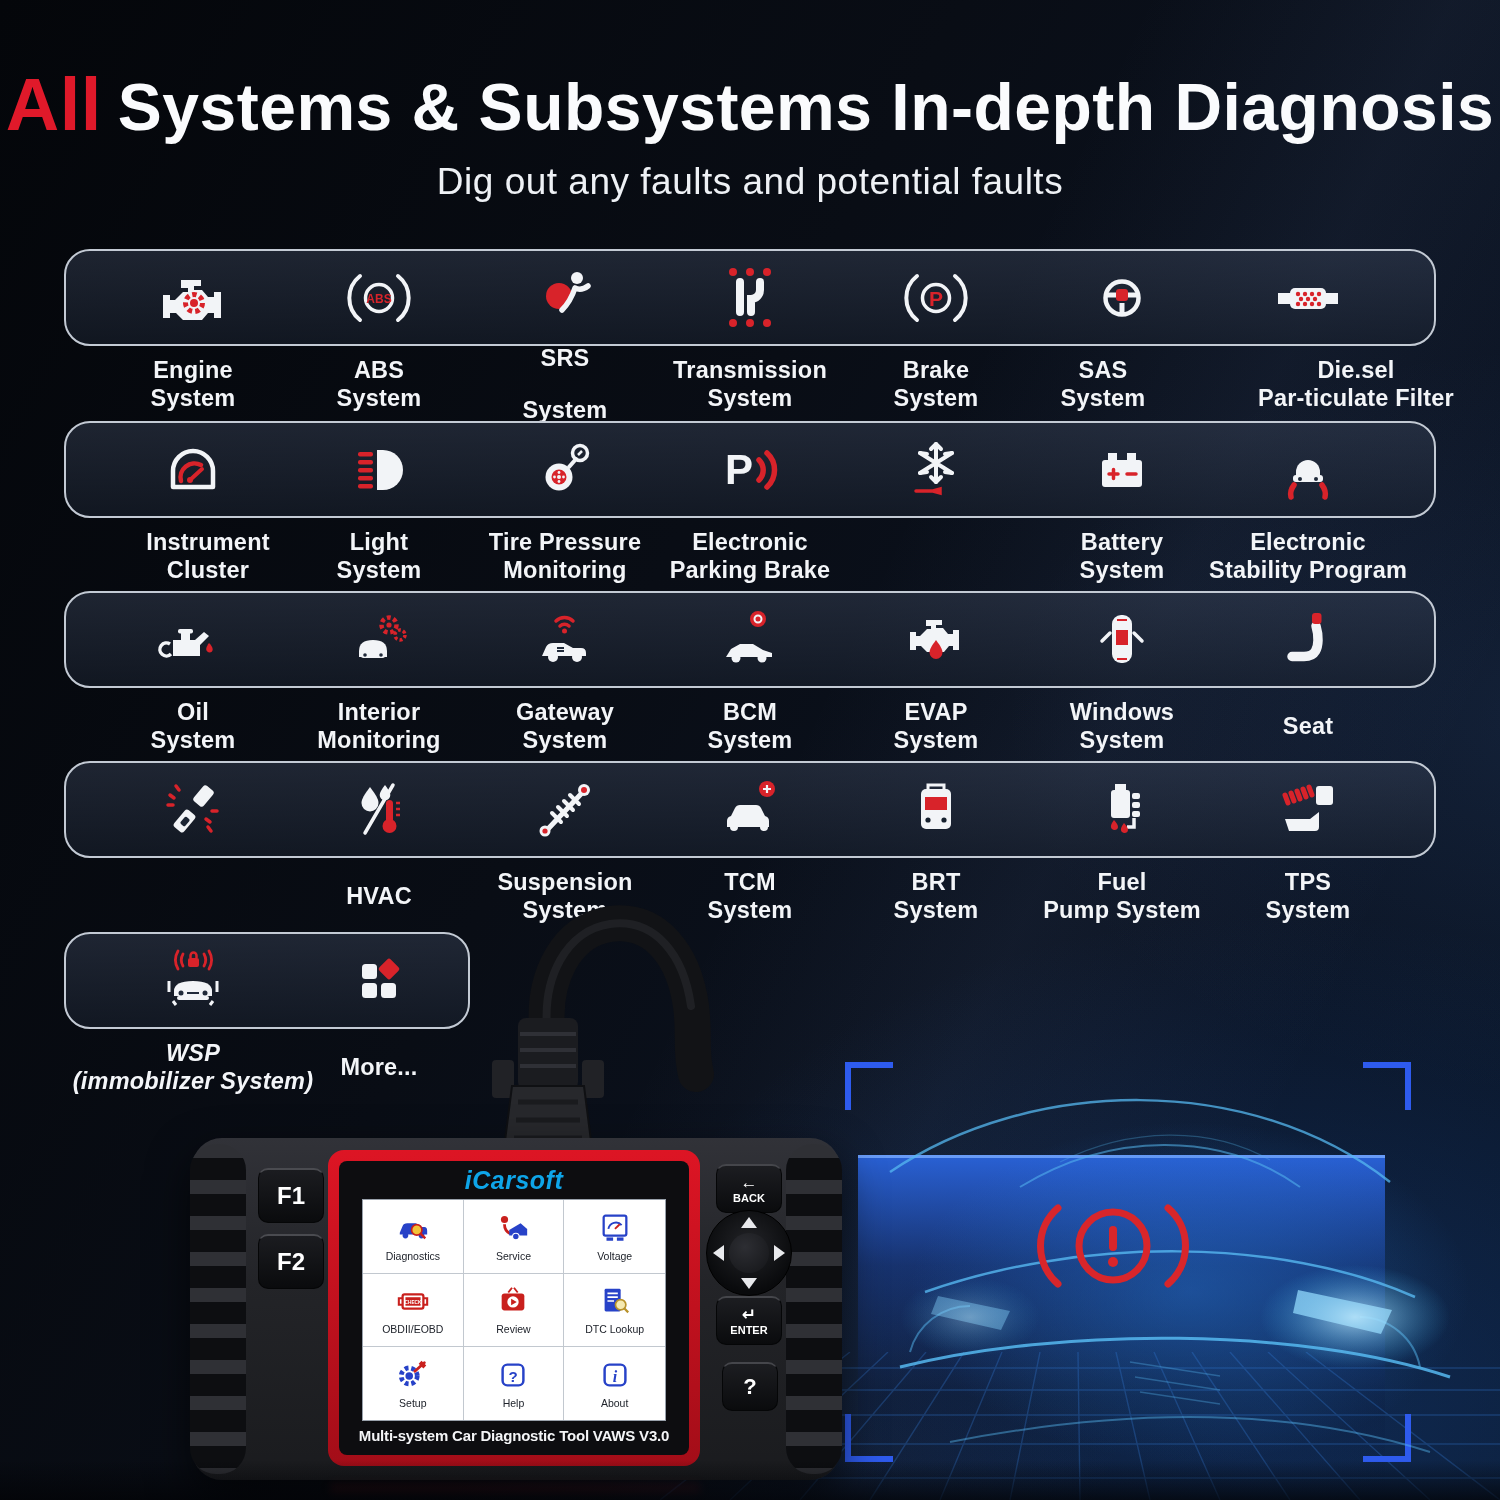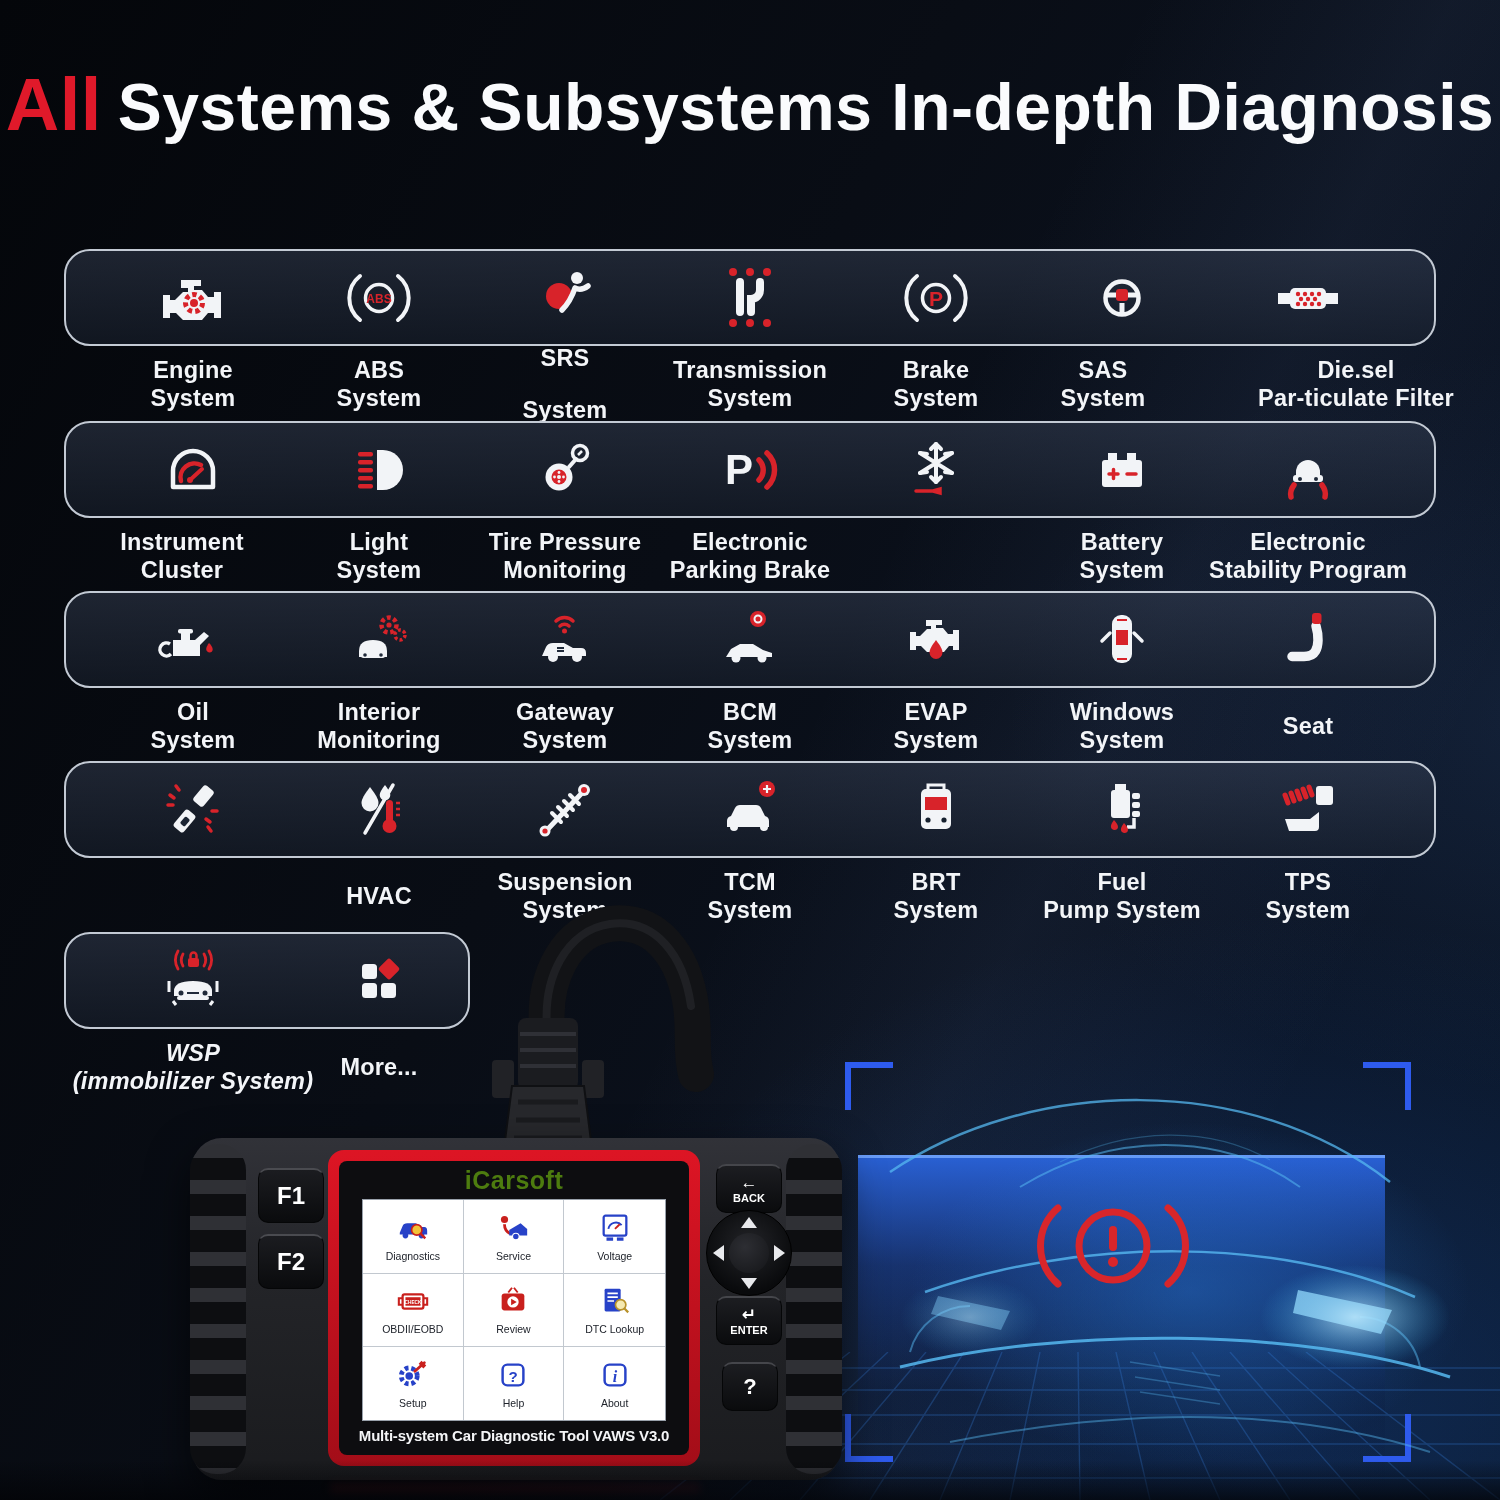--- a/index.html
+++ b/index.html
@@ -49,21 +49,21 @@
     background:repeating-linear-gradient(180deg,#2f3035 0 14px,#0d0e11 14px 36px);}
   .rib.left{left:-2px}.rib.right{right:-2px}
   .fbtn{position:absolute;left:66px;width:64px;height:52px;border-radius:10px;color:#fff;
     background:linear-gradient(180deg,#1b1c20,#0a0b0d);border:1px solid #050607;border-top:2px solid #4a4b50;
     font-weight:bold;font-size:24px;display:flex;align-items:center;justify-content:center;}
   #f1{top:30px}#f2{top:96px}
   .bezel{position:absolute;left:136px;top:12px;width:372px;height:316px;border-radius:16px;
     background:linear-gradient(180deg,#dd1524,#a30d18);padding:11px;box-sizing:border-box;}
   .screen{width:100%;height:100%;background:#0d0d10;border-radius:8px;overflow:hidden;
     display:flex;flex-direction:column;align-items:center;}
-  .brand{margin-top:5px;font-size:25px;font-weight:bold;color:#4d7c0f;letter-spacing:.5px;}
+  .brand{margin-top:5px;font-size:25px;font-weight:bold;font-style:italic;color:#0ea5e9;letter-spacing:.5px;}
   .menu{margin-top:4px;width:302px;height:220px;background:#fff;border:1px solid #99a1ab;
     display:grid;grid-template-columns:repeat(3,1fr);box-sizing:content-box;}
   .tile{display:flex;flex-direction:column;align-items:center;justify-content:center;gap:1px;
     border-right:1px solid #c2c8cf;border-bottom:1px solid #c2c8cf;}
   .tile:nth-child(3n){border-right:none}
   .tile:nth-child(n+7){border-bottom:none}
   .tile .lbl{font-size:10.5px;font-weight:normal;color:#20242c;}
   .caption{margin-top:6px;font-size:15px;font-weight:bold;color:#f4f5f7;letter-spacing:-.2px;}
   .sbtn{position:absolute;border-radius:10px;color:#fff;background:linear-gradient(180deg,#1c1d21,#0a0b0d);
     border:1px solid #050607;border-top:2px solid #45464b;display:flex;flex-direction:column;
@@ -84,20 +84,21 @@
   .reflect{position:absolute;left:330px;top:1484px;width:370px;height:10px;z-index:6;
     background:rgba(185,22,32,.16);filter:blur(4px);}
 </style>
 </head>
 <body>
 
 <div class="streak"></div>
 
 <div class="header">
   <h1><span class="accent">All</span><span>Systems &amp; Subsystems In-depth Diagnosis</span></h1>
+  <div class="subtitle">Dig out any faults and potential faults</div>
 </div>
 
 <div id="systems">
     <div class="row-box" style="top: 249px; width: 1372px;"></div>
     <div class="icon-cell" style="left: 95px; top: 259px;">
       <svg xmlns="http://www.w3.org/2000/svg" viewBox="0 0 72 72" width="72" height="72">
         <path d="M24 18h20v6h-7v4h8l6 7h6v-5h7v26h-7v-5h-6l-6 7H26l-7-7h-6v5H6V33h7v5h5l8-8h5v-4h-7z" fill="#f2f4f7"></path>
         <circle cx="37" cy="41" r="8.5" fill="none" stroke="#d8232a" stroke-width="5" stroke-dasharray="4.4 3.2"></circle>
         <circle cx="37" cy="41" r="4" fill="#d8232a"></circle>
       </svg>
@@ -194,21 +195,21 @@
     </div>
     <div class="row-box" style="top: 421px; width: 1372px;"></div>
     <div class="icon-cell" style="left: 95px; top: 431px;">
       <svg xmlns="http://www.w3.org/2000/svg" viewBox="0 0 72 72" width="72" height="72">
         <path d="M16 53V37a20 20 0 0 1 40 0v16z" fill="none" stroke="#f2f4f7" stroke-width="4.5" stroke-linejoin="round"></path>
         <path d="M24 47a14 14 0 0 1 20-16" fill="none" stroke="#d8232a" stroke-width="4.5" stroke-linecap="round"></path>
         <path d="M33 46l12-11" stroke="#d8232a" stroke-width="4" stroke-linecap="round"></path>
         <circle cx="33" cy="46" r="3" fill="#d8232a"></circle>
       </svg>
     </div>
-    <div class="label-cell" style="left: 84px; top: 525px;">
+    <div class="label-cell" style="left: 110px; top: 525px;">
       <div>Instrument</div>
       <div>Cluster</div>
     </div>
     <div class="icon-cell" style="left: 281px; top: 431px;">
       <svg xmlns="http://www.w3.org/2000/svg" viewBox="0 0 72 72" width="72" height="72">
         <path d="M34 16h6a20 20 0 0 1 0 40h-6z" fill="#f2f4f7"></path>
         <g fill="#d8232a">
           <rect x="15" y="18" width="15" height="4.5" rx="2"></rect>
           <rect x="15" y="26" width="15" height="4.5" rx="2"></rect>
           <rect x="15" y="34" width="15" height="4.5" rx="2"></rect>

